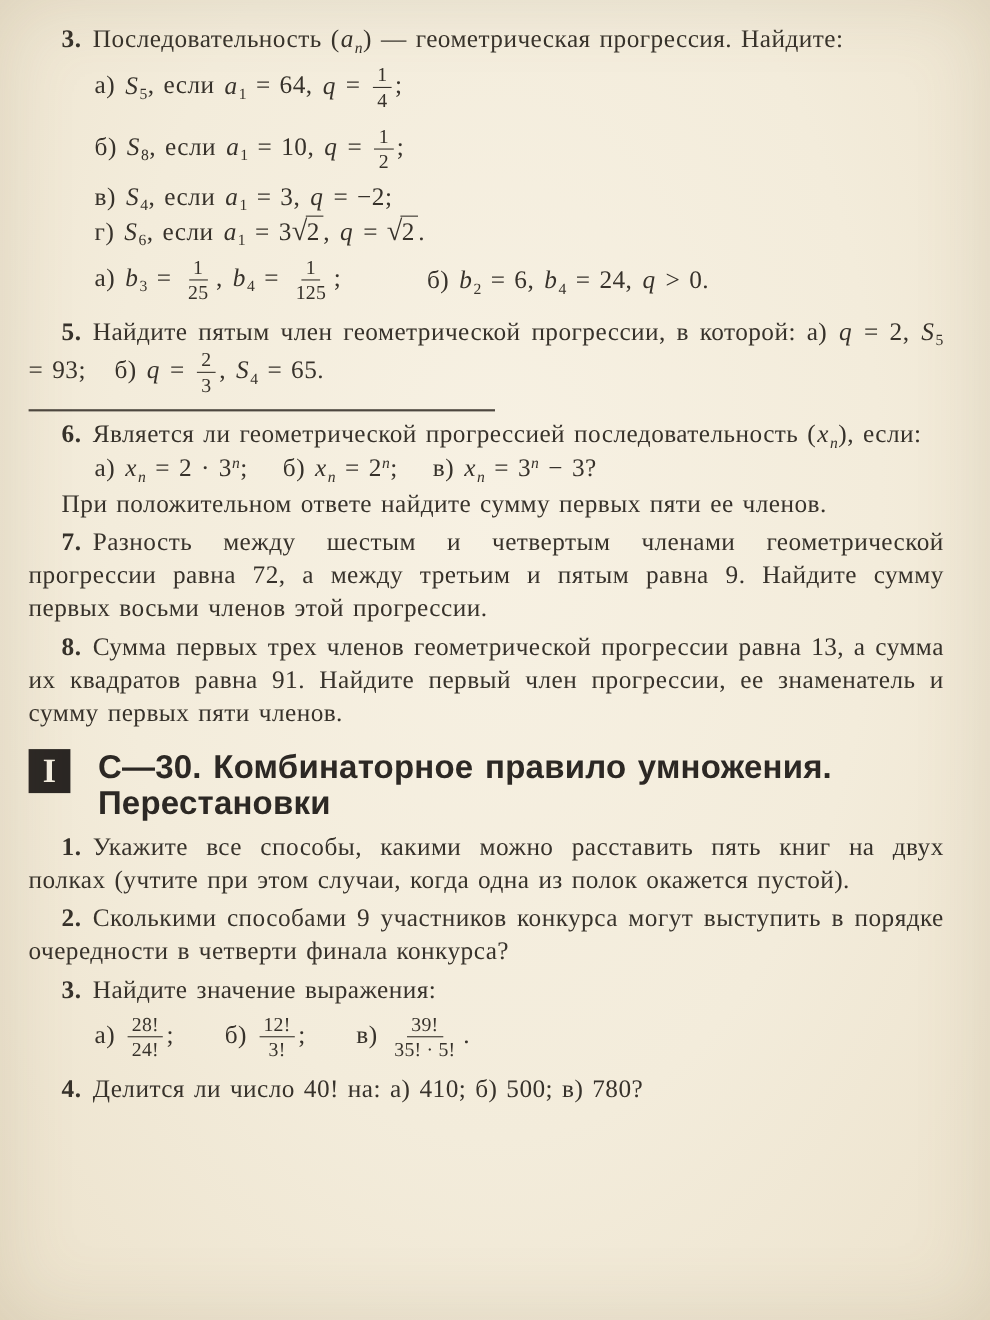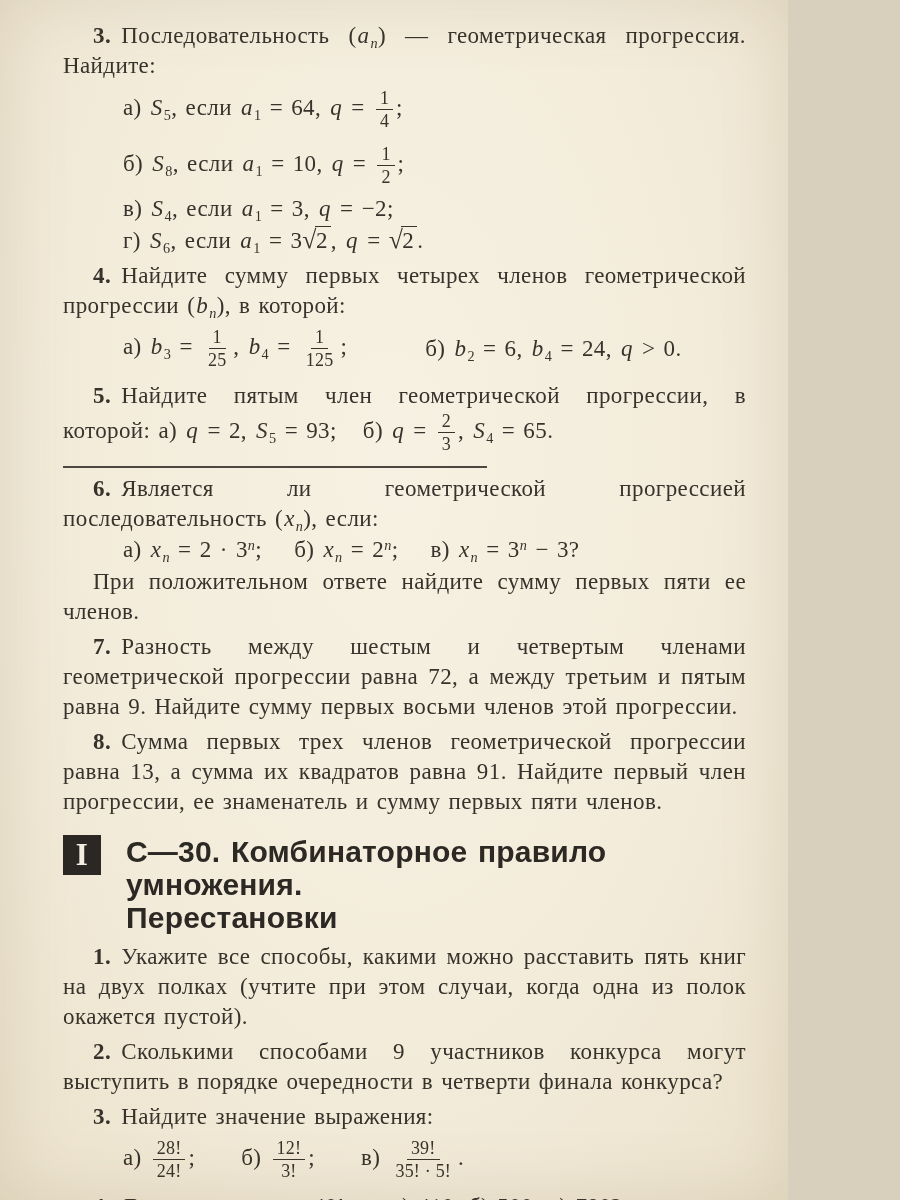--- a/index.html
+++ b/index.html
@@ -1,20 +1,20 @@
 <!DOCTYPE html>
 <html><head>
 <meta charset="utf-8">
 <style>
   html,body{margin:0;padding:0;background:#d8cfbc;}
   .page{
     position:relative;
-    width:788px;height:1200px;
+    width:900px;height:1200px;
     box-sizing:border-box;
-    padding:16px 42px 0 63px;
+    padding:16px 42px 0 26px;
     background:radial-gradient(ellipse at 50% 38%, #f7f1e3 0%, #f3ecdb 55%, #ece2cc 100%);
     color:#37322b;
     font-family:"Liberation Serif","DejaVu Serif",serif;
     font-size:23px;
     line-height:30px;
     letter-spacing:.4px;
     word-spacing:2px;
     overflow:hidden;
   }
   .page::after{
@@ -67,21 +67,20 @@
         <span class="fn">1</span>
         <span class="fd">4</span>
       </span><span>;</span></div>
   <div class="item tall"><span>б) </span><i class="mv">S</i><sub class="ms">8</sub><span>, если </span><i class="mv">a</i><sub class="ms">1</sub><span> = 10, </span><i class="mv">q</i><span> = </span><span class="frac">
         <span class="fn">1</span>
         <span class="fd">2</span>
       </span><span>;</span></div>
   <div class="item"><span>в) </span><i class="mv">S</i><sub class="ms">4</sub><span>, если </span><i class="mv">a</i><sub class="ms">1</sub><span> = 3, </span><i class="mv">q</i><span> = −2;</span></div>
   <div class="item"><span>г) </span><i class="mv">S</i><sub class="ms">6</sub><span>, если </span><i class="mv">a</i><sub class="ms">1</sub><span> = 3</span><span class="sqrt"><span class="rs">√</span><span class="rb">2</span></span><span>, </span><i class="mv">q</i><span> = </span><span class="sqrt"><span class="rs">√</span><span class="rb">2</span></span><span>.</span></div>
 
-  <p class="para"><b class="pnum">4.</b><span><span>Найдите сумму первых четырех членов геометрической прогрессии (</span><i class="mv">b</i><sub class="msv">n</sub><span>), в которой:</span></span></p>
   <div class="items-row row-p4 tall">
     <span class="it"><span>а) </span><i class="mv">b</i><sub class="ms">3</sub><span> = </span><span class="frac">
           <span class="fn">1</span>
           <span class="fd">25</span>
         </span><span>, </span><i class="mv">b</i><sub class="ms">4</sub><span> = </span><span class="frac">
           <span class="fn">1</span>
           <span class="fd">125</span>
         </span><span>;</span></span>
     <span class="it"><span>б) </span><i class="mv">b</i><sub class="ms">2</sub><span> = 6, </span><i class="mv">b</i><sub class="ms">4</sub><span> = 24, </span><i class="mv">q</i><span> &gt; 0.</span></span>
   </div>
@@ -128,15 +127,14 @@
           <span class="fd">3!</span>
         </span><span>;</span></span>
     <span class="it"><span>в) </span><span class="frac">
           <span class="fn">39!</span>
           <span class="fd">35! · 5!</span>
         </span><span>.</span></span>
   </div>
 
   <p class="para"><b class="pnum">4.</b><span>Делится ли число 40! на: а) 410; б) 500; в) 780?</span></p>
 
-  <div class="pagenum">30</div>
 
 </div>
 
 </body></html>

